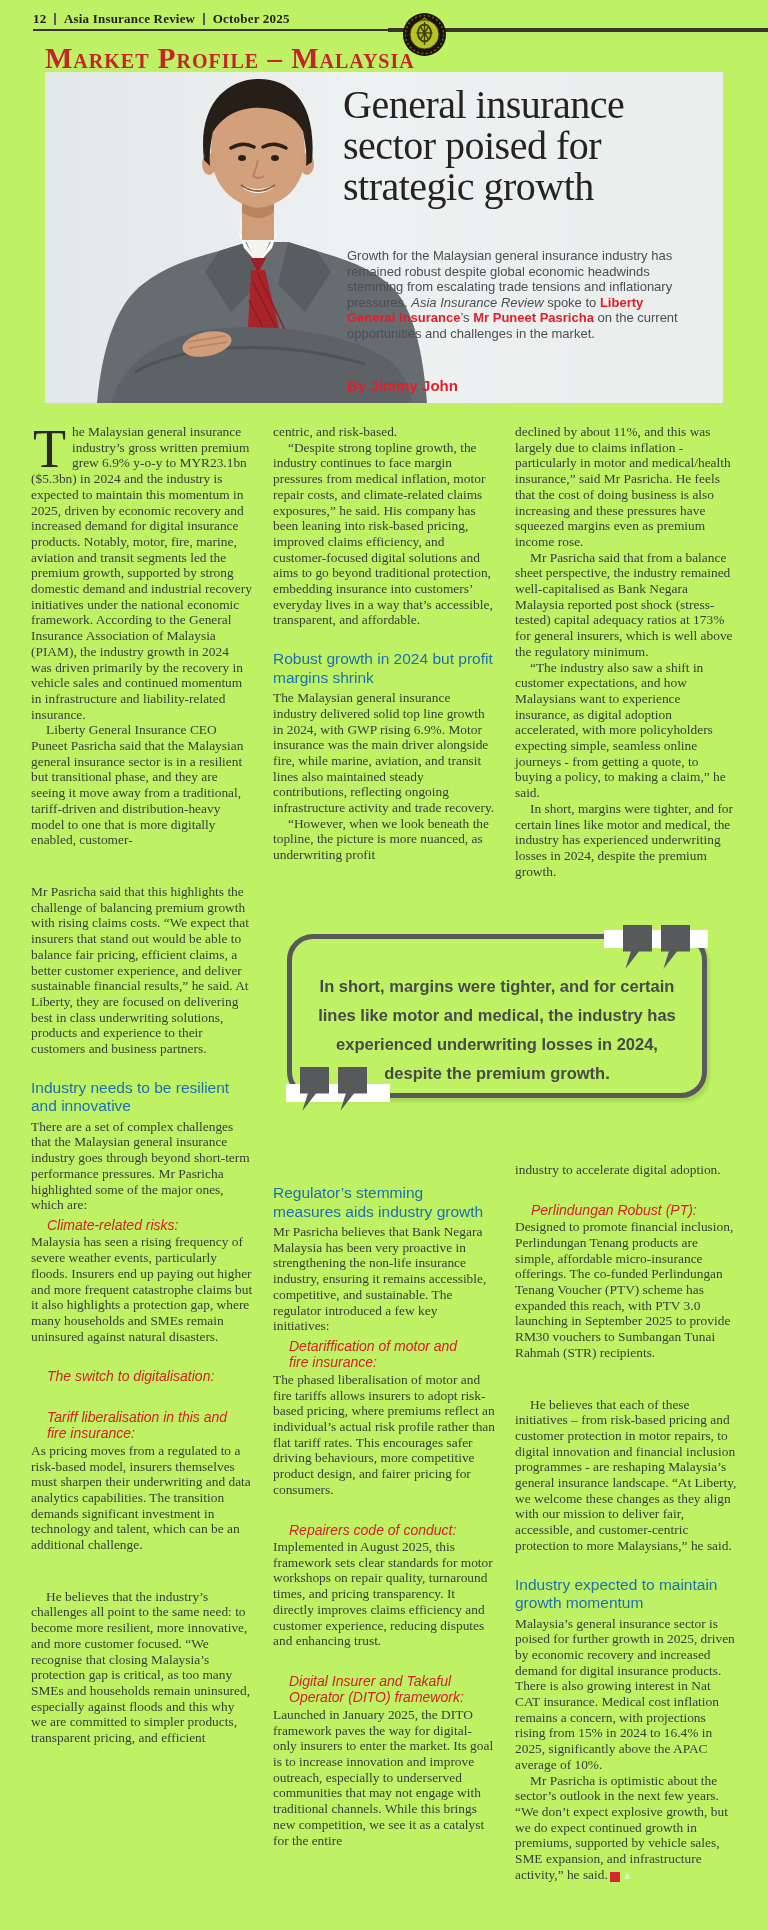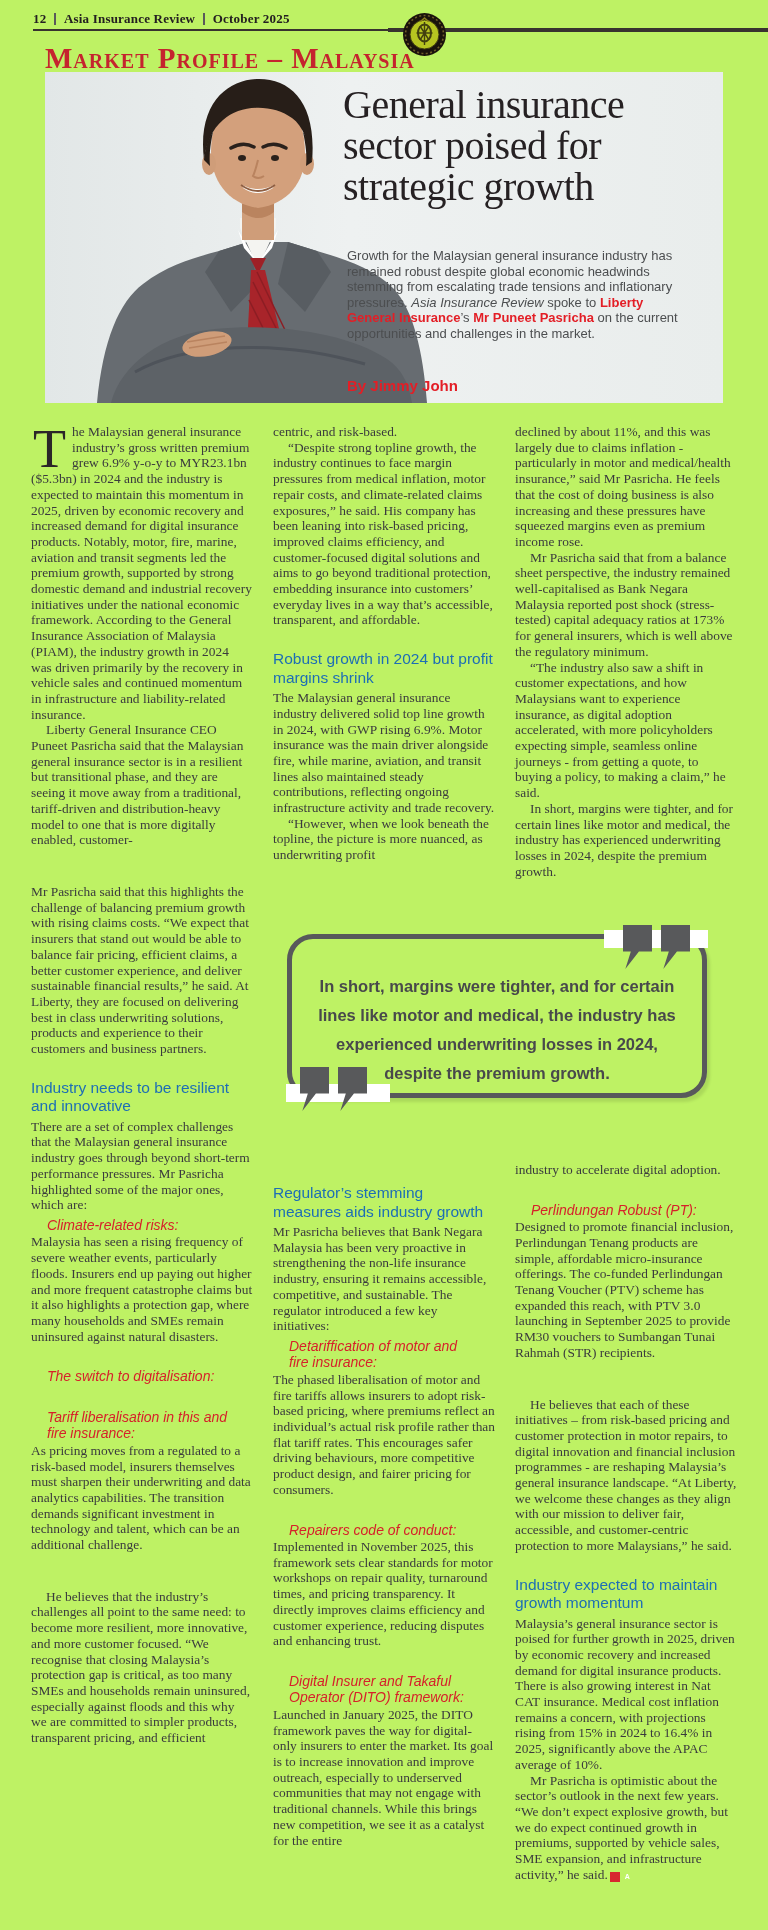--- a/index.html
+++ b/index.html
@@ -163,21 +163,21 @@
       <p class="body-p indent">Mr Pasricha said that from a balance sheet perspective, the industry remained well-capitalised as Bank Negara Malaysia reported post shock (stress-tested) capital adequacy ratios at 173% for general insurers, which is well above the regulatory minimum.</p>
       <p class="body-p indent">“The industry also saw a shift in customer expectations, and how Malaysians want to experience insurance, as digital adoption accelerated, with more policyholders expecting simple, seamless online journeys - from getting a quote, to buying a policy, to making a claim,” he said.</p>
       <p class="body-p indent">In short, margins were tighter, and for certain lines like motor and medical, the industry has experienced underwriting losses in 2024, despite the premium growth.</p>
     </section>
   <section id="col2-bottom">
       <h3 class="h-blue gap">Regulator’s stemming measures aids industry growth</h3>
       <p class="body-p">Mr Pasricha believes that Bank Negara Malaysia has been very proactive in strengthening the non-life insurance industry, ensuring it remains accessible, competitive, and sustainable. The regulator introduced a few key initiatives:</p>
       <h4 class="h-red">Detariffication of motor and fire insurance:</h4>
       <p class="body-p">The phased liberalisation of motor and fire tariffs allows insurers to adopt risk-based pricing, where premiums reflect an individual’s actual risk profile rather than flat tariff rates. This encourages safer driving behaviours, more competitive product design, and fairer pricing for consumers.</p>
       <h4 class="h-red gap">Repairers code of conduct:</h4>
-      <p class="body-p">Implemented in November 2025, this framework sets clear standards for motor workshops on repair quality, turnaround times, and pricing transparency. It directly improves claims efficiency and customer experience, reducing disputes and enhancing trust.</p>
+      <p class="body-p">Implemented in August 2025, this framework sets clear standards for motor workshops on repair quality, turnaround times, and pricing transparency. It directly improves claims efficiency and customer experience, reducing disputes and enhancing trust.</p>
       <h4 class="h-red gap">Digital Insurer and Takaful Operator (DITO) framework:</h4>
       <p class="body-p">Launched in January 2025, the DITO framework paves the way for digital-only insurers to enter the market. Its goal is to increase innovation and improve outreach, especially to underserved communities that may not engage with traditional channels. While this brings new competition, we see it as a catalyst for the entire</p>
     </section>
   <section id="col3-bottom">
       <p class="body-p">industry to accelerate digital adoption.</p>
       <h4 class="h-red gap">Perlindungan Robust (PT):</h4>
       <p class="body-p">Designed to promote financial inclusion, Perlindungan Tenang products are simple, affordable micro-insurance offerings. The co-funded Perlindungan Tenang Voucher (PTV) scheme has expanded this reach, with PTV 3.0 launching in September 2025 to provide RM30 vouchers to Sumbangan Tunai Rahmah (STR) recipients.</p>
       <p class="body-p indent gap">He believes that each of these initiatives – from risk-based pricing and customer protection in motor repairs, to digital innovation and financial inclusion programmes - are reshaping Malaysia’s general insurance landscape. “At Liberty, we welcome these changes as they align with our mission to deliver fair, accessible, and customer-centric protection to more Malaysians,” he said.</p>
       <h3 class="h-blue gap">Industry expected to maintain growth momentum</h3>
       <p class="body-p">Malaysia’s general insurance sector is poised for further growth in 2025, driven by economic recovery and increased demand for digital insurance products. There is also growing interest in Nat CAT insurance. Medical cost inflation remains a concern, with projections rising from 15% in 2024 to 16.4% in 2025, significantly above the APAC average of 10%.</p>

